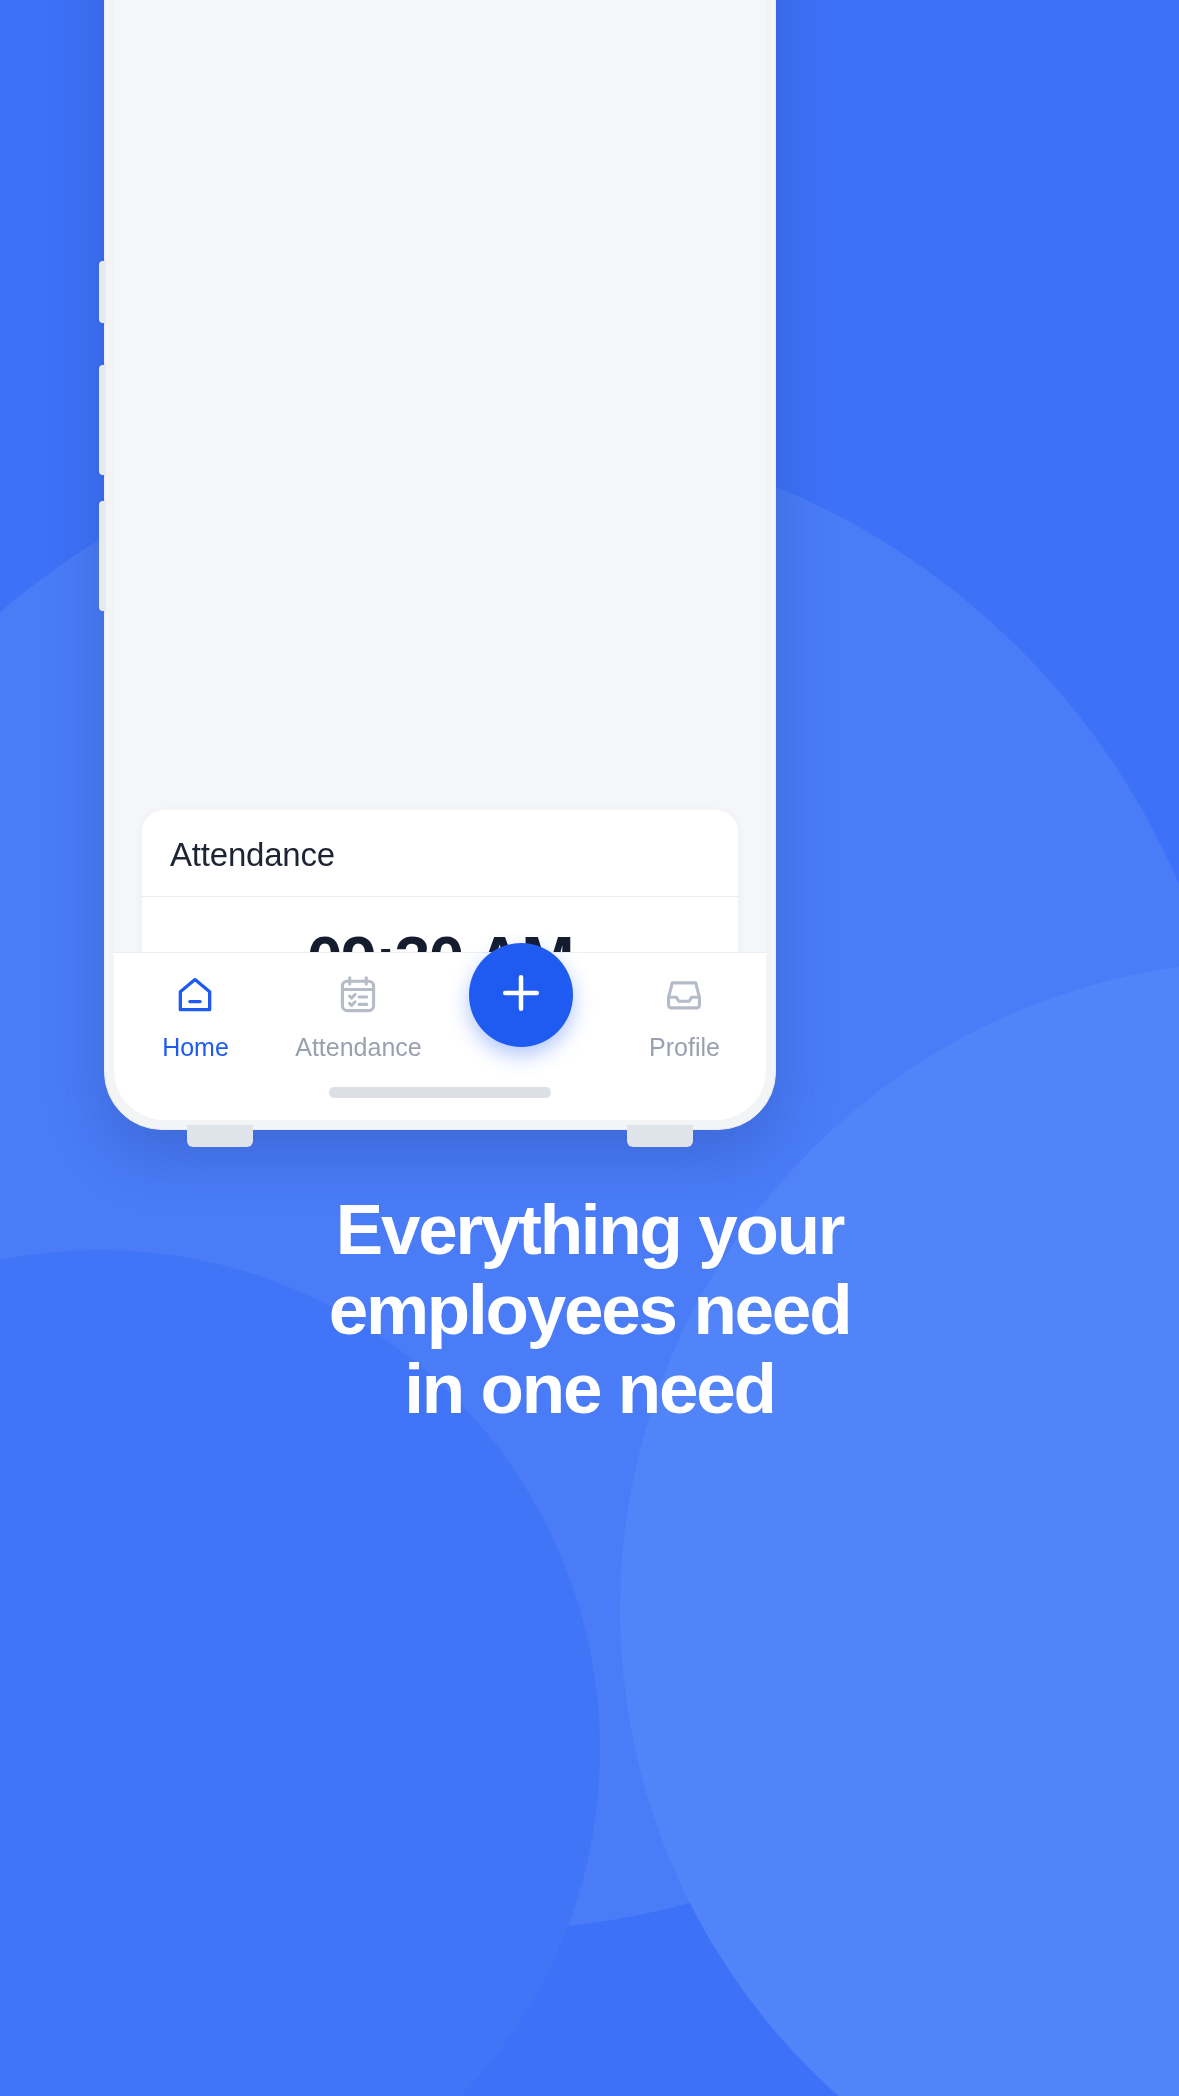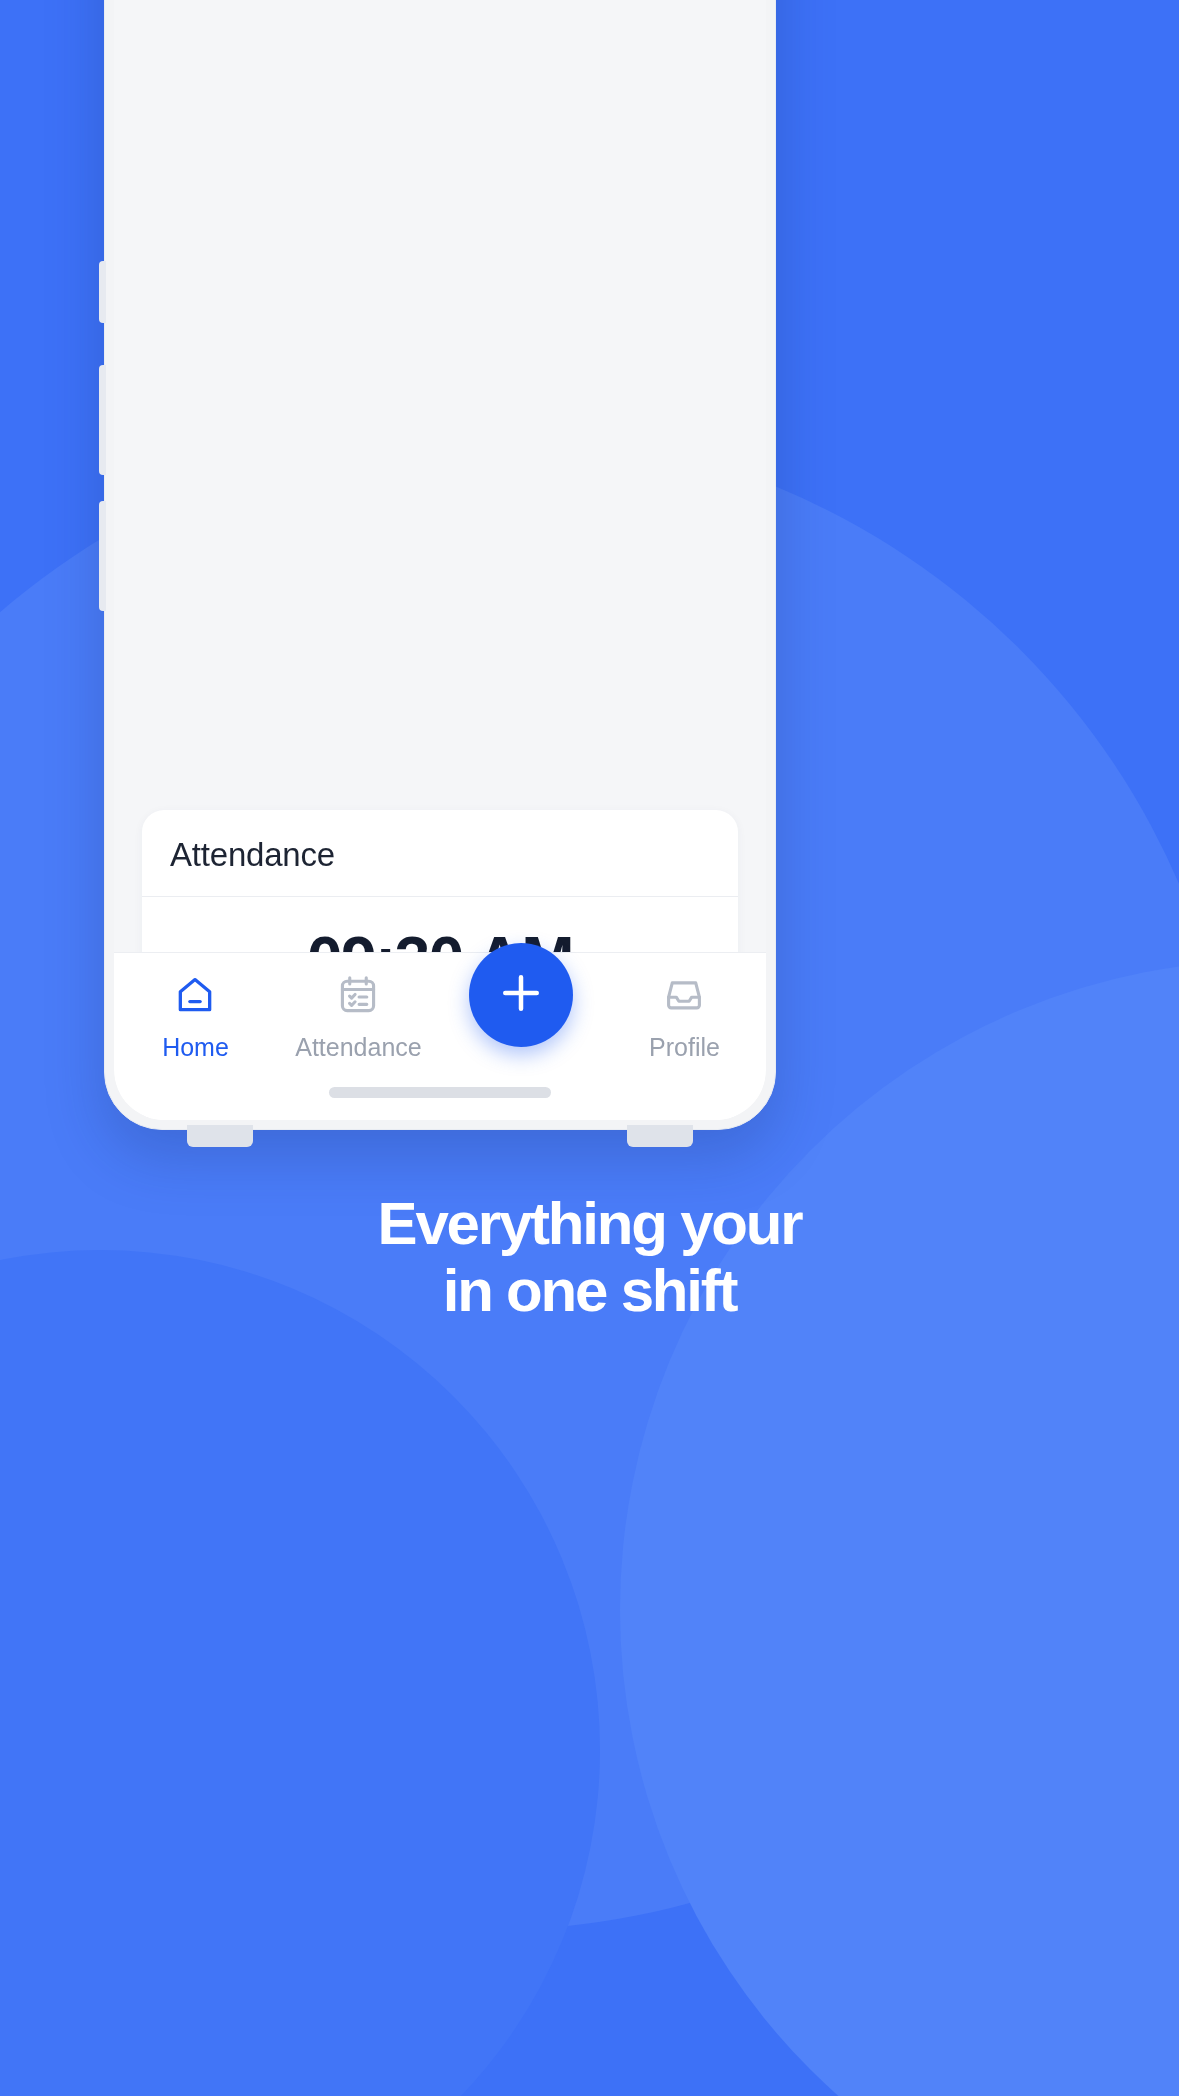--- a/index.html
+++ b/index.html
@@ -119,21 +119,21 @@
   .home-indicator {
     position:absolute; bottom:22px; left:50%; transform:translateX(-50%);
     width:222px; height:11px; border-radius:999px; background:#dcdfe5;
   }
 
   
   .headline {
     position:absolute; left:0; right:0; top:1190px;
     text-align:center;
     color:#ffffff;
-    font-size:60px;
+    font-size:71px;
     font-weight:800;
     line-height:1.12;
     letter-spacing:-2.2px;
     padding:0 90px;
   }
   .headline .ln { display:block; }
 </style>
 </head>
 <body>
 
@@ -221,14 +221,15 @@
 
 
       <div class="home-indicator"></div>
     </div>
 
   </div>
 </div>
 
 <div class="headline">
   <span class="ln">Everything your</span>
-  <span class="ln">in one shift</span>
+  <span class="ln">employees need</span>
+  <span class="ln">in one need</span>
 </div>
 
 </body></html>

